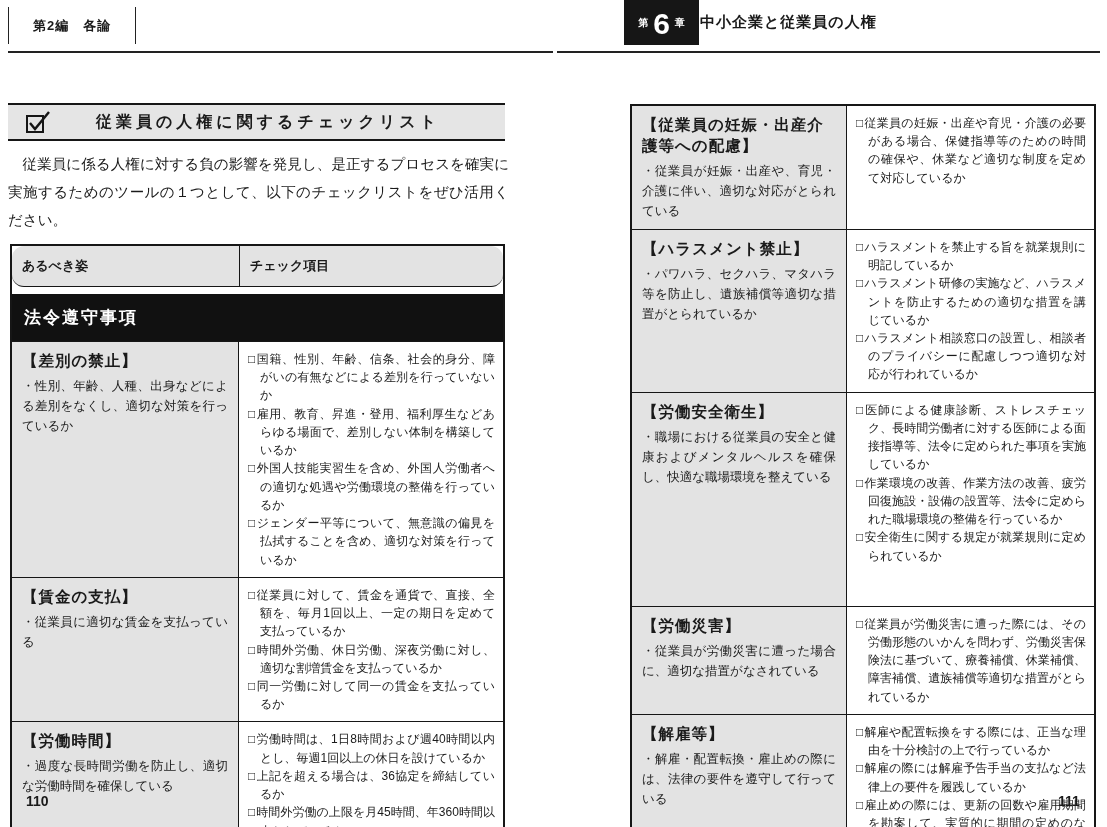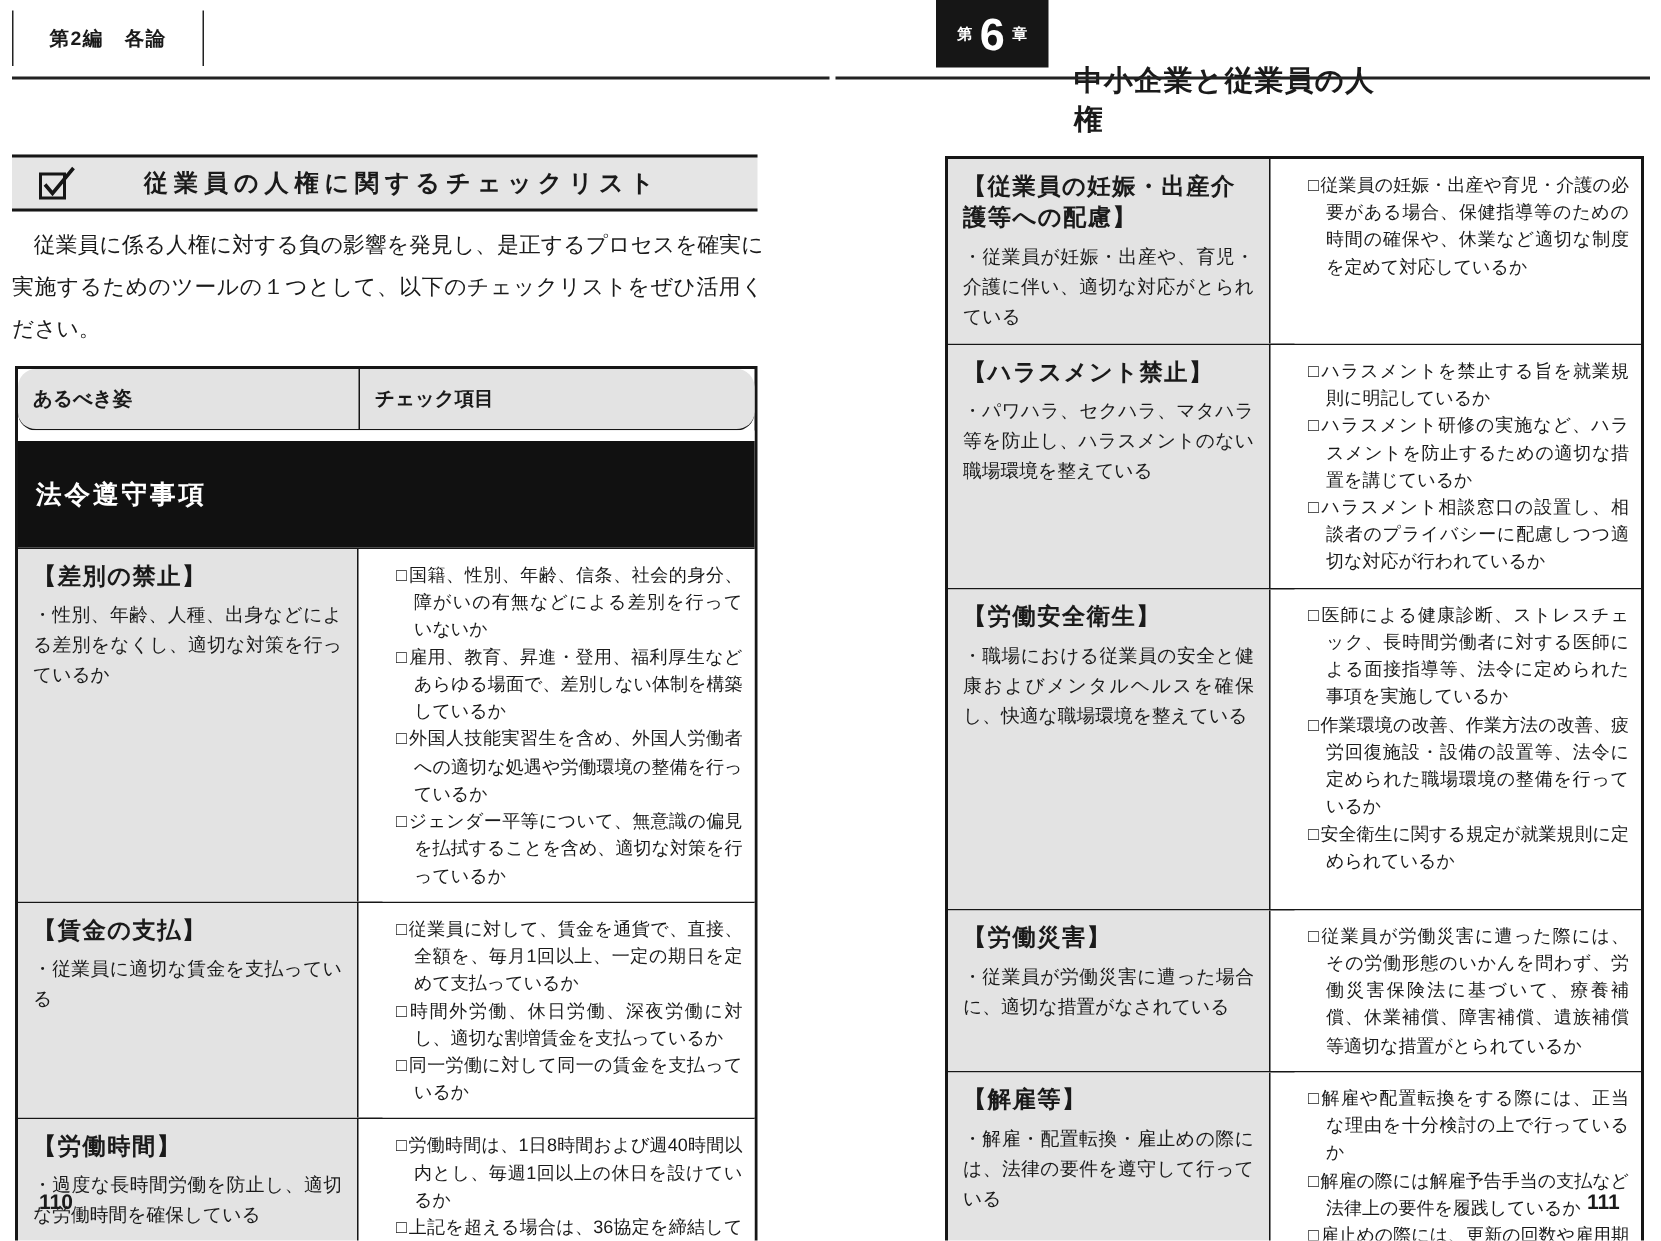--- a/index.html
+++ b/index.html
@@ -13,22 +13,22 @@
     border-left:1.5px solid #222; border-right:1.5px solid #222;
     font-size:13px; font-weight:bold; letter-spacing:1px; }
   .rule-left  { position:absolute; left:8px;  top:51px; width:545px; height:1.5px; background:#222; }
   .rule-right { position:absolute; left:557px; top:51px; width:543px; height:1.5px; background:#222; }
 
   
   .chapter-box { position:absolute; left:624px; top:0; width:75px; height:45px;
     background:#161616; color:#fff; display:flex; align-items:center; justify-content:center; gap:5px; }
   .chapter-box .small { font-size:10px; font-weight:bold; }
   .chapter-box .num   { font-size:30px; font-weight:bold; line-height:1; position:relative; top:1px; }
-  .chapter-title { position:absolute; left:716px; top:0; height:45px; display:flex; align-items:center;
-    font-size:19px; font-weight:bold; letter-spacing:1px;margin-top:44px; }
+  .chapter-title { position:absolute; left:700px; top:0; height:45px; display:flex; align-items:center;
+    font-size:15px; font-weight:bold; letter-spacing:1px; }
 
   
   .title-bar { position:absolute; left:8px; top:103px; width:497px; height:38px;
     background:#e5e5e5; border-top:2.5px solid #161616; border-bottom:2.5px solid #161616;
     display:flex; align-items:center; }
   .title-bar svg { margin-left:16px; flex:0 0 auto; }
   .title-bar .bar-title { flex:1; text-align:center; font-size:16px; font-weight:bold;
     letter-spacing:4px; padding-right:20px; }
 
   .intro { position:absolute; left:8px; top:151px; width:501px;
@@ -38,23 +38,23 @@
   .ctable { position:absolute; border:2px solid #161616; background:#fff; }
   .ctable-left  { left:10px;  top:244px; width:495px; }
   .ctable-right { left:630px; top:104px; width:466px; }
 
   .thead { display:grid; grid-template-columns:227px 1fr; background:#e3e3e3;
     border-bottom:1.5px solid #161616;border-radius:12px; }
   .th { padding:11px 10px; font-size:13px; font-weight:bold; }
   .th.c2 { border-left:1.5px solid #161616; }
   .spacer { height:7px; background:#fff; }
   .section-band { background:#111; color:#fff; font-size:17px; font-weight:bold;
-    letter-spacing:2px; padding:24px 12px; }
-
-  .row { display:grid; border-top:1.5px solid #161616;gap:16px; }
+    letter-spacing:2px; padding:12px 12px; }
+
+  .row { display:grid; border-top:1.5px solid #161616; }
   .ctable-left  .row { grid-template-columns:227px 1fr; }
   .ctable-right .row { grid-template-columns:215px 1fr; }
   .ctable-right .row:first-child { border-top:none; }
 
   .cell-left { background:#e3e3e3; border-right:1.5px solid #161616; padding:9px 10px 8px 10px; }
   .row-title { font-size:15.5px; font-weight:bold; letter-spacing:1px; line-height:1.35; margin-bottom:4px; }
   .row-desc  { font-size:12.5px; font-weight:normal; line-height:1.6; text-align:justify; }
   .cell-right { background:#fff; padding:8px 8px 8px 9px; }
   .check-item { font-size:12px; line-height:1.52; padding-left:1em; text-indent:-1em; text-align:justify; }
   .check-item .box { margin-right:1px; }
@@ -153,21 +153,21 @@
             <div class="row-title">【従業員の妊娠・出産介護等への配慮】</div>
             <div class="row-desc">・従業員が妊娠・出産や、育児・介護に伴い、適切な対応がとられている</div>
           </div>
           <div class="cell-right">
             <div class="check-item"><span class="box">□</span><span>従業員の妊娠・出産や育児・介護の必要がある場合、保健指導等のための時間の確保や、休業など適切な制度を定めて対応しているか</span></div>
           </div>
         </div>
         <div class="row">
           <div class="cell-left">
             <div class="row-title">【ハラスメント禁止】</div>
-            <div class="row-desc">・パワハラ、セクハラ、マタハラ等を防止し、ハラスメントのない職場環境を整えている</div>
+            <div class="row-desc">・パワハラ、セクハラ、マタハラ等を防止し、遺族補償等適切な措置がとられているか</div>
           </div>
           <div class="cell-right">
             <div class="check-item"><span class="box">□</span><span>ハラスメントを禁止する旨を就業規則に明記しているか</span></div>
             <div class="check-item"><span class="box">□</span><span>ハラスメント研修の実施など、ハラスメントを防止するための適切な措置を講じているか</span></div>
             <div class="check-item"><span class="box">□</span><span>ハラスメント相談窓口の設置し、相談者のプライバシーに配慮しつつ適切な対応が行われているか</span></div>
           </div>
         </div>
         <div class="row">
           <div class="cell-left">
             <div class="row-title">【労働安全衛生】</div>

